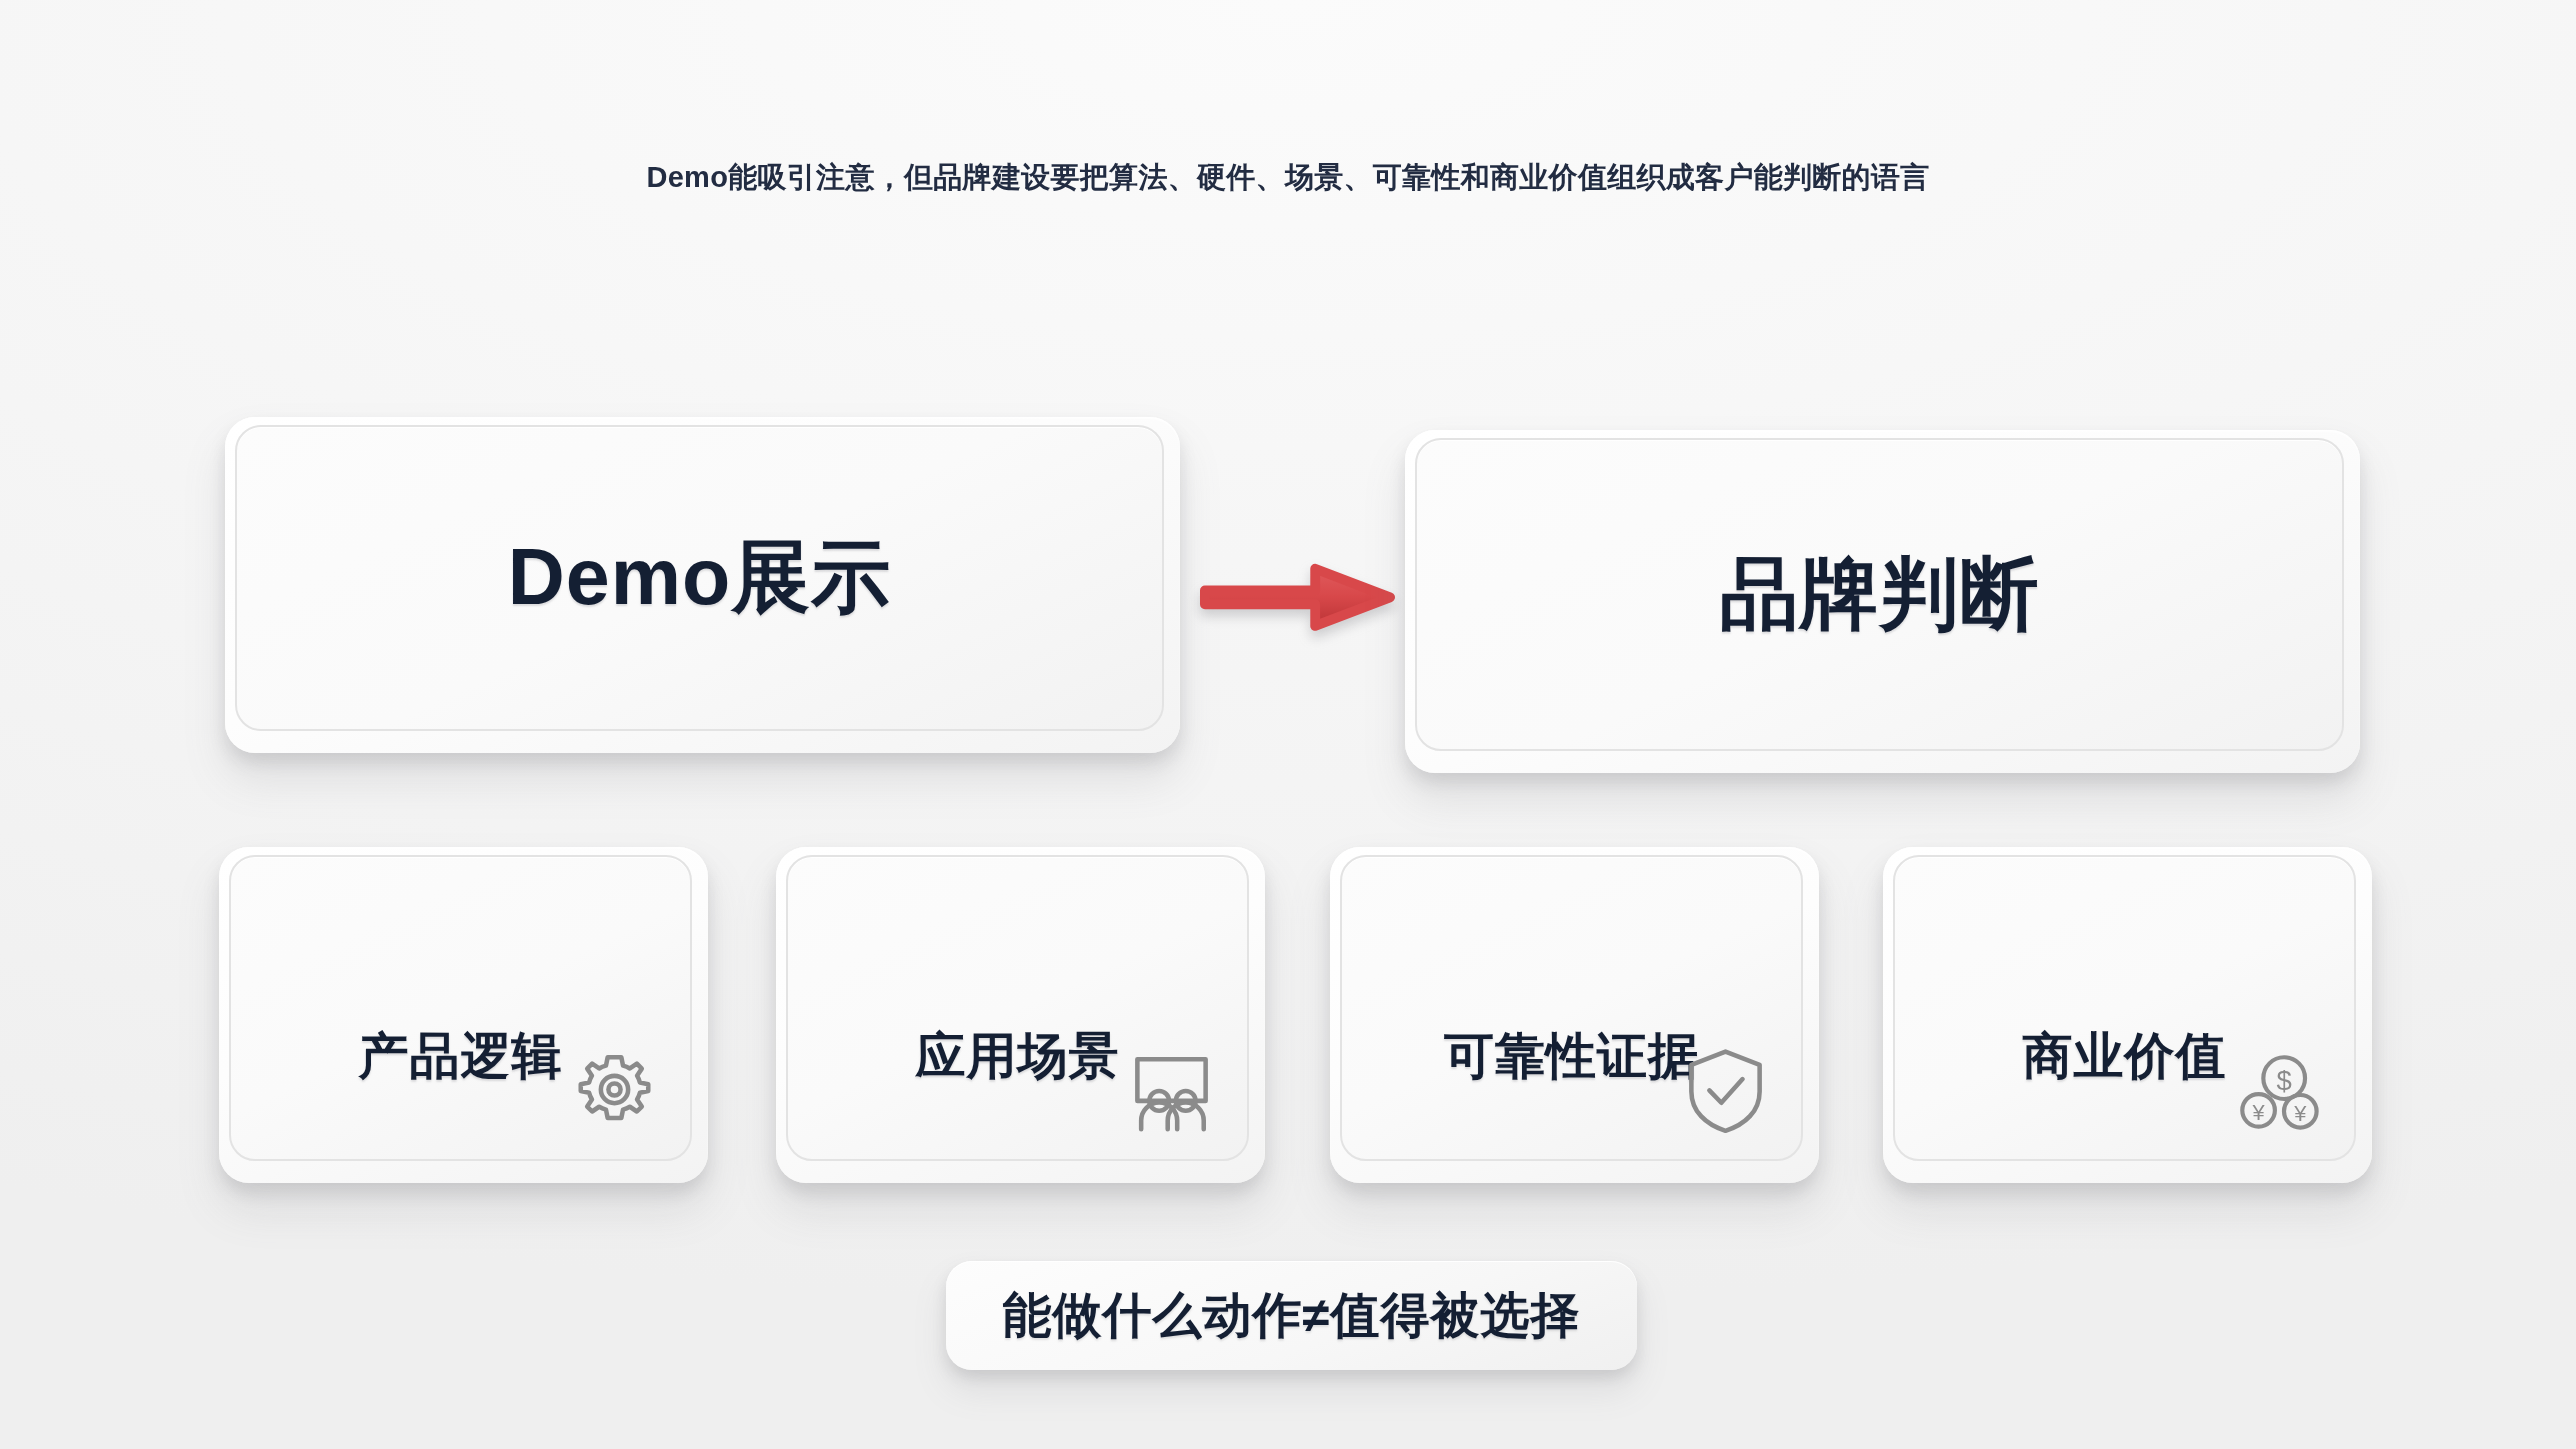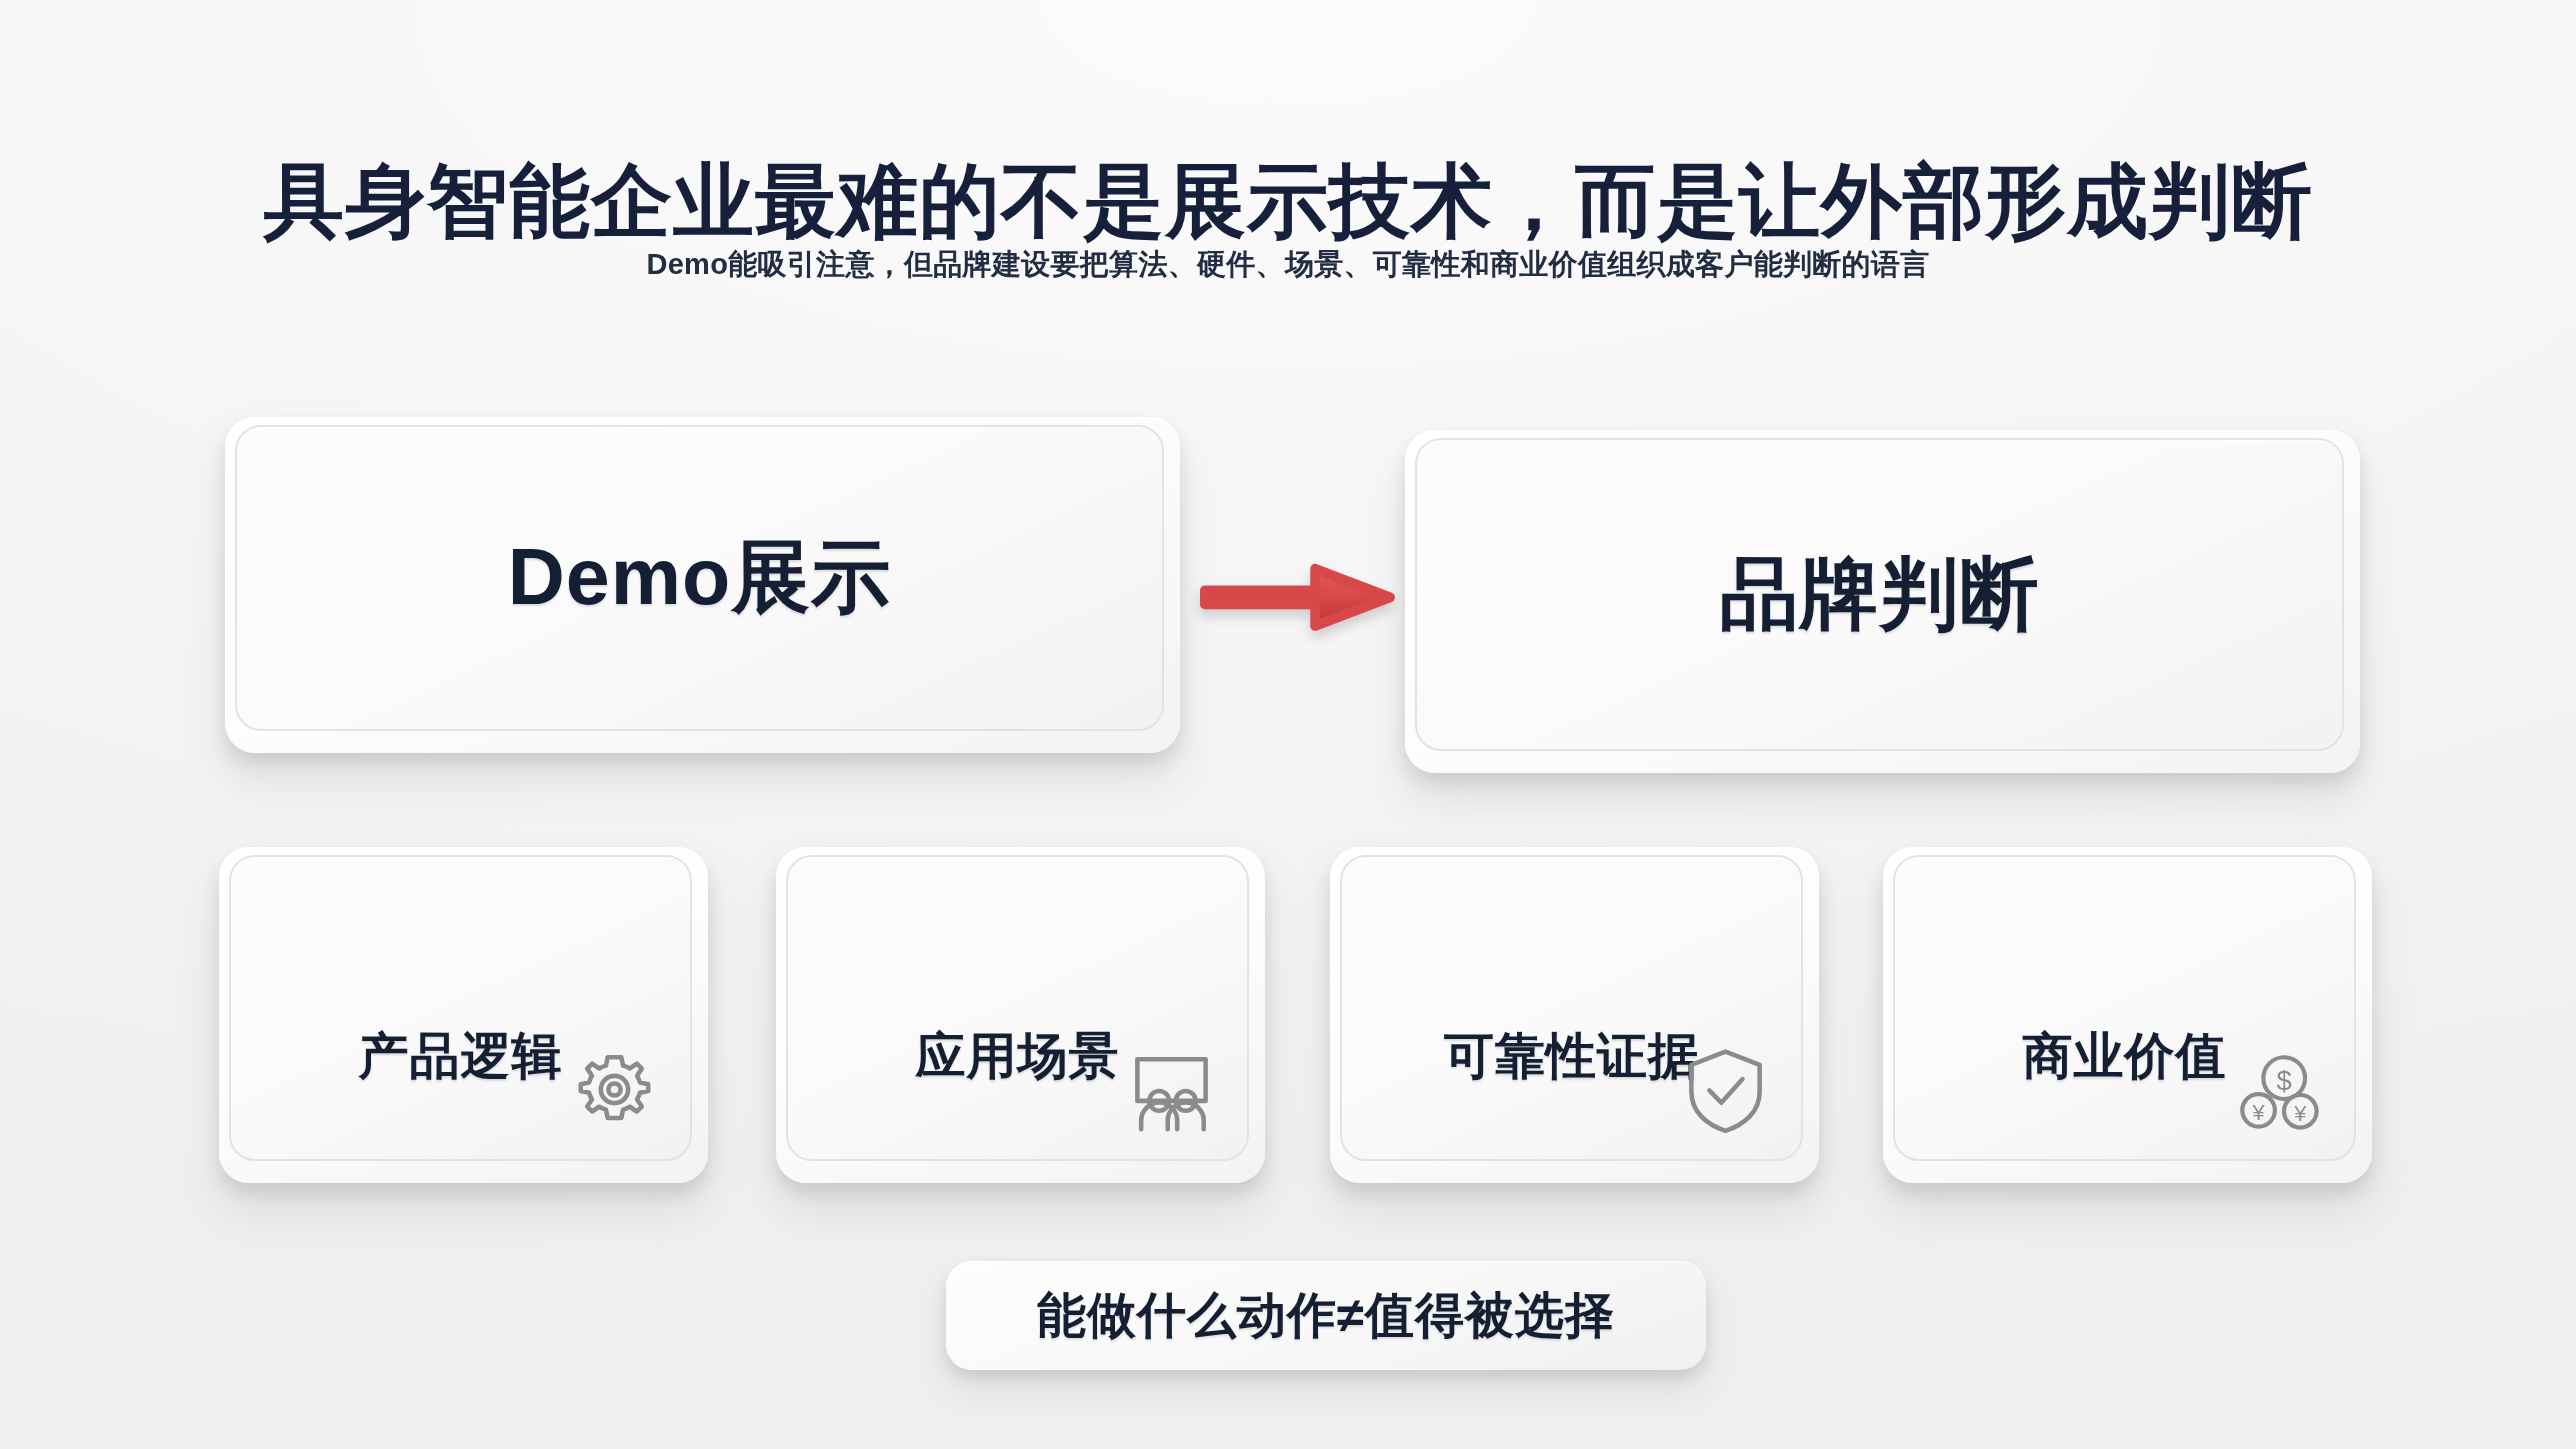--- a/index.html
+++ b/index.html
@@ -75,42 +75,41 @@
     transform:translate(-50%,-50%); white-space:nowrap;margin-top:48px;
   }
   .small-card .card-icon{
     position:absolute; right:30px; bottom:24px;
     width:91px; height:91px; color:#8b8b8b;
   }
   .small-card .card-icon svg{ width:100%; height:100%; display:block; }
 
   
   #footer-pill{
-    position:absolute; left:946px; top:1261px; width:760px; height:109px;
+    position:absolute; left:946px; top:1261px; width:691px; height:109px;
     border-radius:26px;
     background:linear-gradient(160deg,#fdfdfd 0%,#f7f7f7 60%,#f0f0f0 100%);
     box-shadow:
        0 8px 14px rgba(120,120,125,0.20),
        0 20px 34px rgba(120,120,125,0.14),
        0 1px 0 rgba(255,255,255,0.95) inset;
     display:flex; align-items:center; justify-content:center;
   }
   #footer-pill .pill-text{
     font-size:49px; font-weight:bold; color:#141f33;
     letter-spacing:1px; white-space:nowrap;
     text-shadow:0 2px 2px rgba(165,165,170,0.3);
   }
 </style>
 </head>
 <body>
 
 <div class="slide">
 
   <div class="header">
-    <div class="title">具身智能企业最难的不是展示技术，而是让外部形成判断</div>
     <div class="subtitle">Demo能吸引注意，但品牌建设要把算法、硬件、场景、可靠性和商业价值组织成客户能判断的语言</div>
   </div>
 
   <div class="slab" id="card-demo">
     <div class="face">
       <span class="slab-label">Demo展示</span>
     </div>
   </div>
 
   <div id="flow-arrow">

